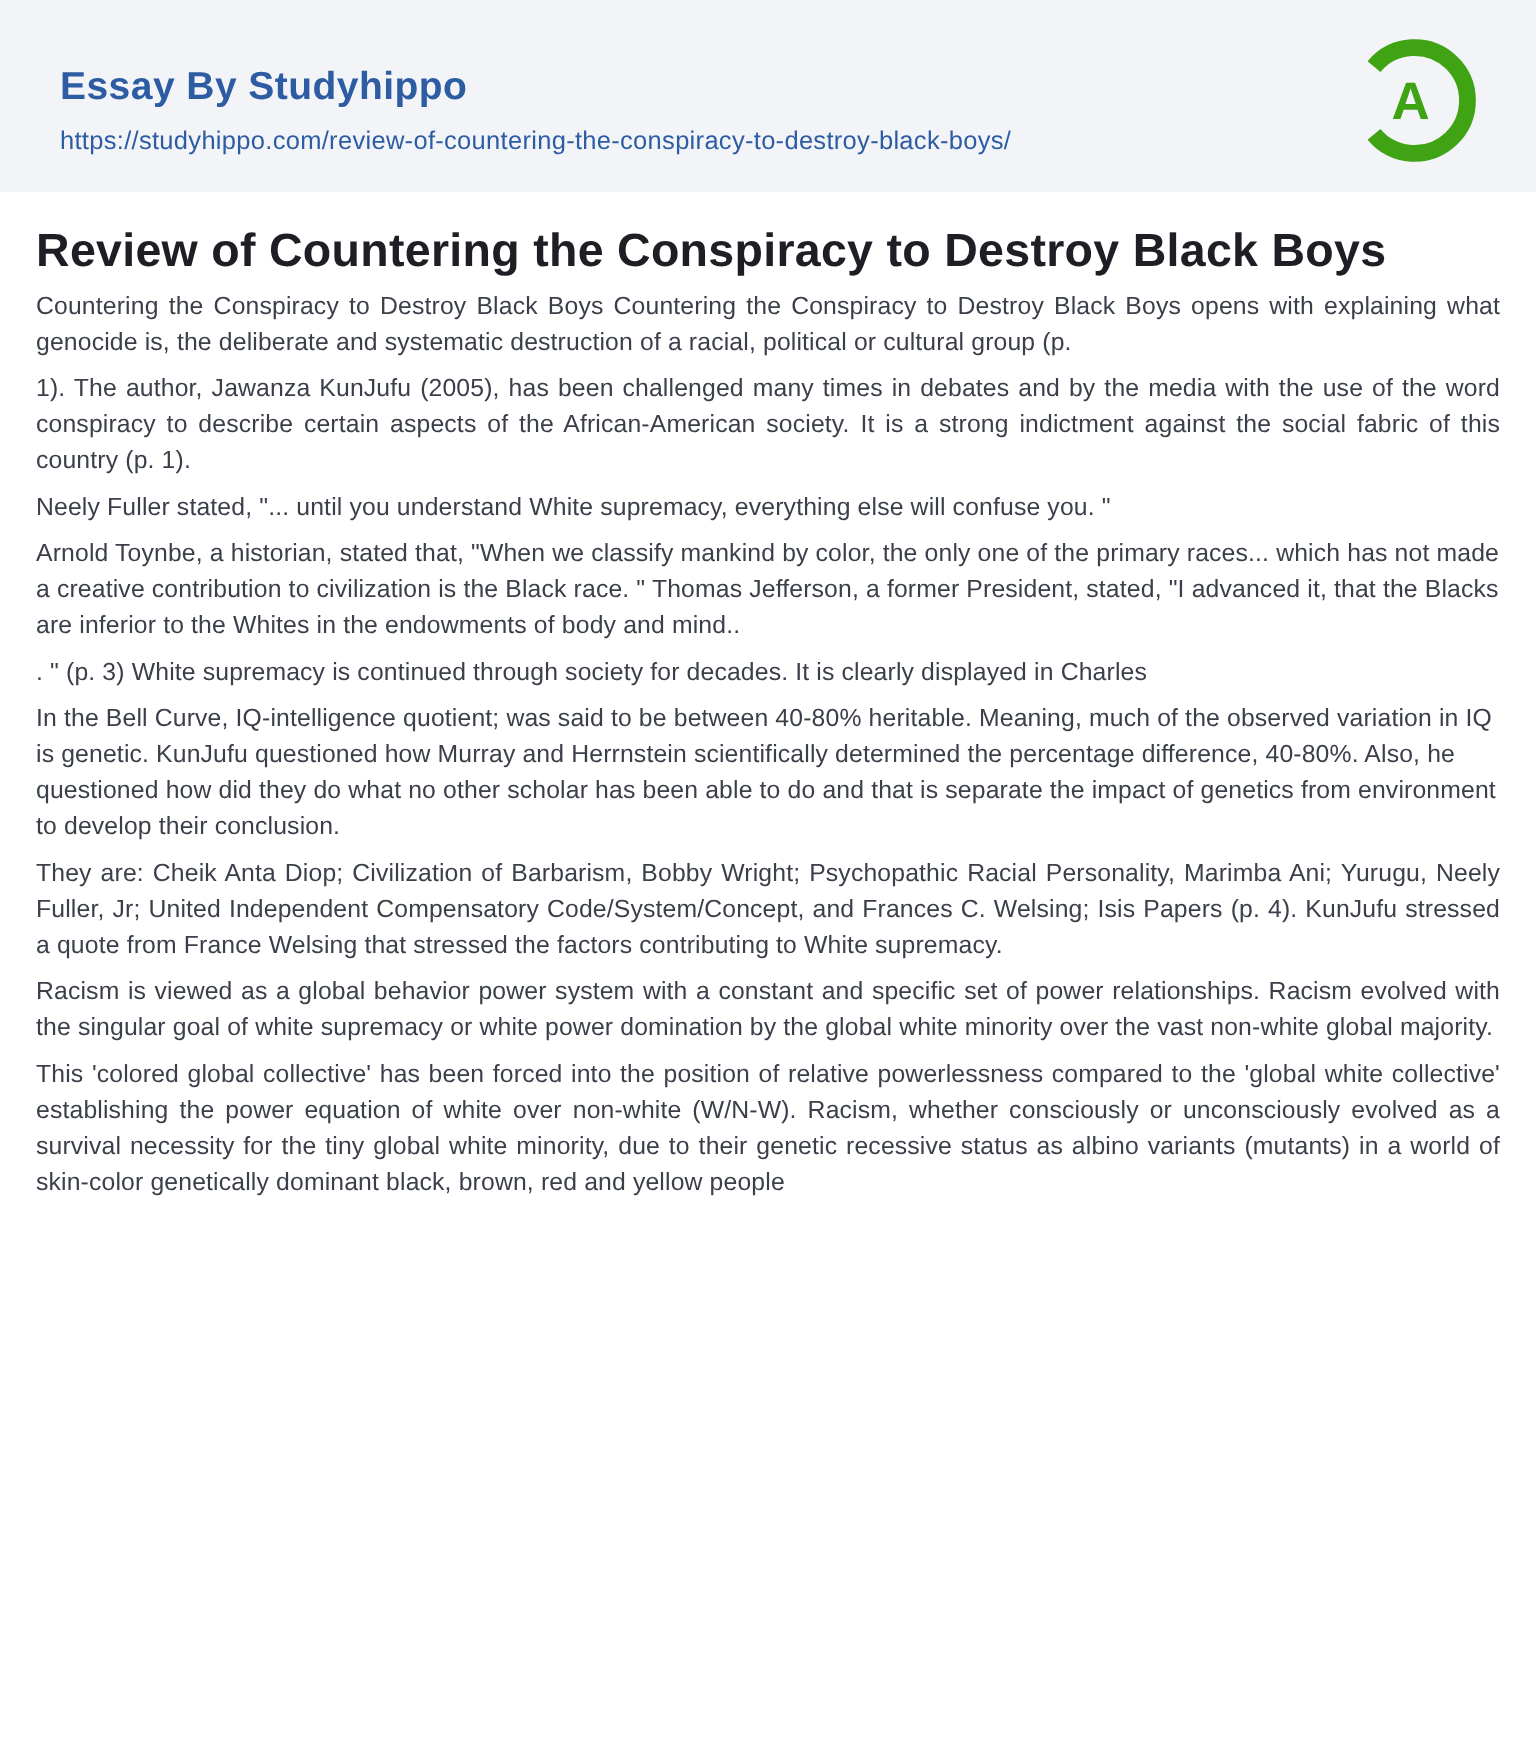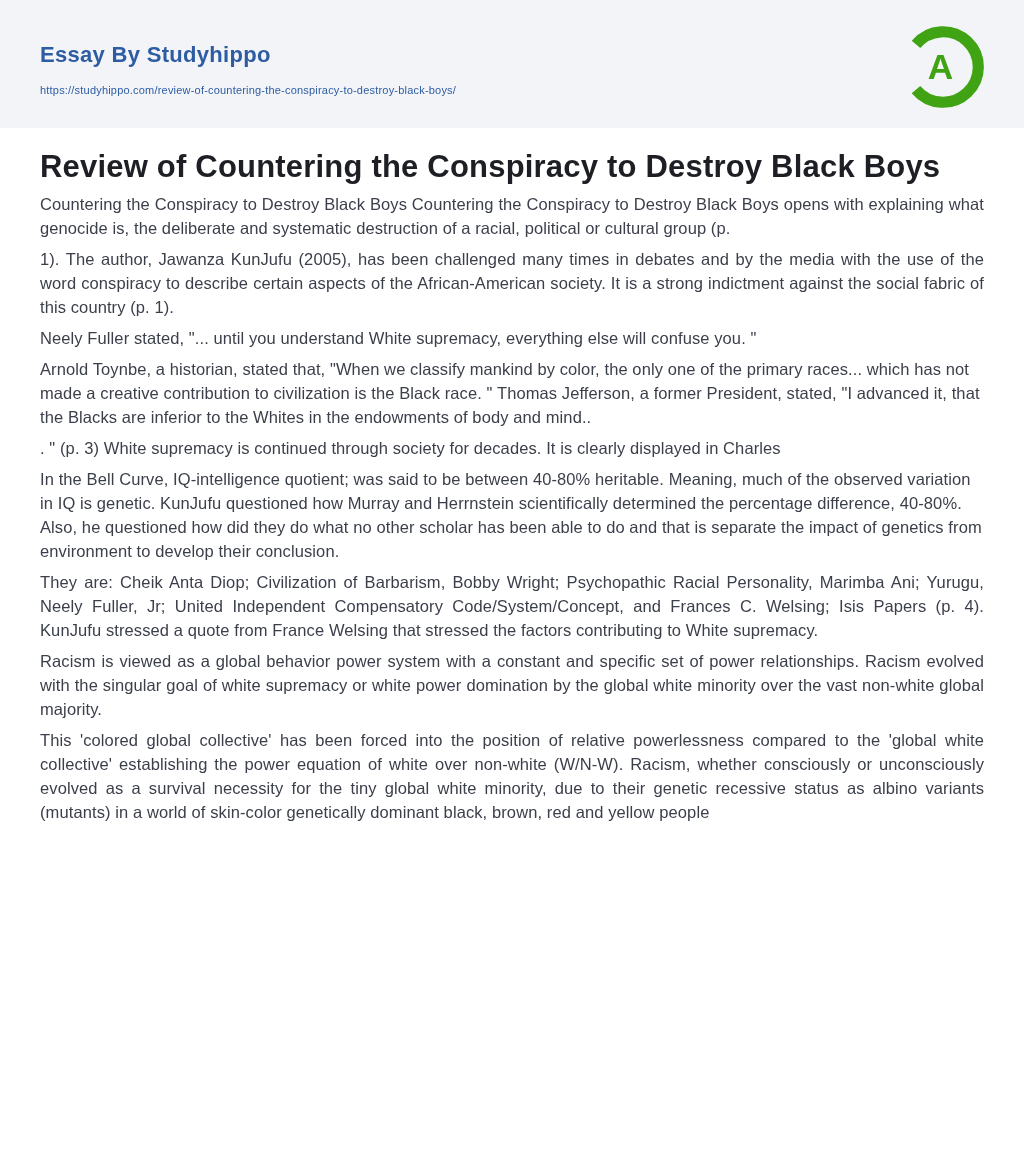--- a/index.html
+++ b/index.html
@@ -17,47 +17,47 @@
   .header {
     position: relative;
     width: 100%;
     height: 128px;
     background: #f2f4f8;
   }
   .site-name {
     position: absolute;
     left: 40px;
     top: 42px;
-    font-size: 22px;
+    font-size: 26px;
     font-weight: 700;
     letter-spacing: 0.3px;
     color: #2d5ca3;
   }
   .page-url {
     position: absolute;
     left: 40px;
     top: 84px;
-    font-size: 11px;
+    font-size: 17px;
     font-weight: 400;
     letter-spacing: 0.2px;
     color: #2d5ca3;
     text-decoration: none;
     cursor: pointer;
   }
   .logo {
     position: absolute;
     top: 24px;
     right: 38px;
     width: 86px;
     height: 86px;
   }
 
   
   .content {
-    padding: 0 40px;
+    padding: 0 24px;
   }
   .article-title {
     margin: 21px 0 0 0;
     font-size: 31px;
     line-height: 36px;
     font-weight: 700;
     letter-spacing: 0.2px;
     color: #1d1f24;
   }
   .para {

